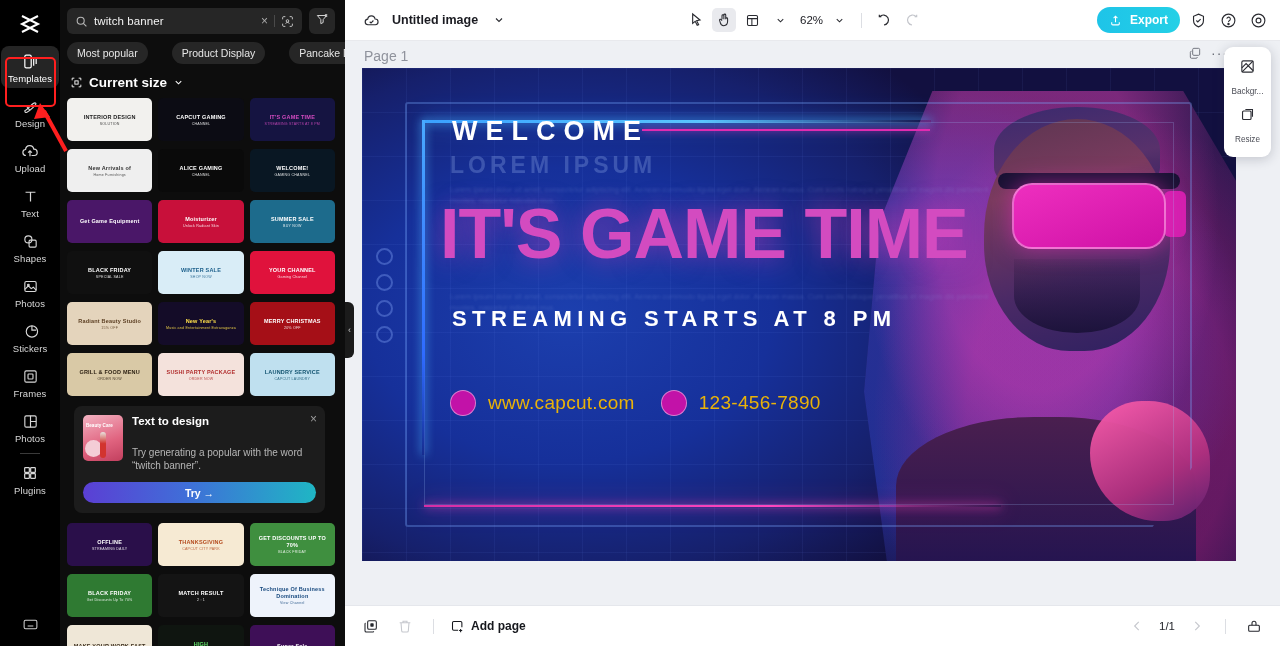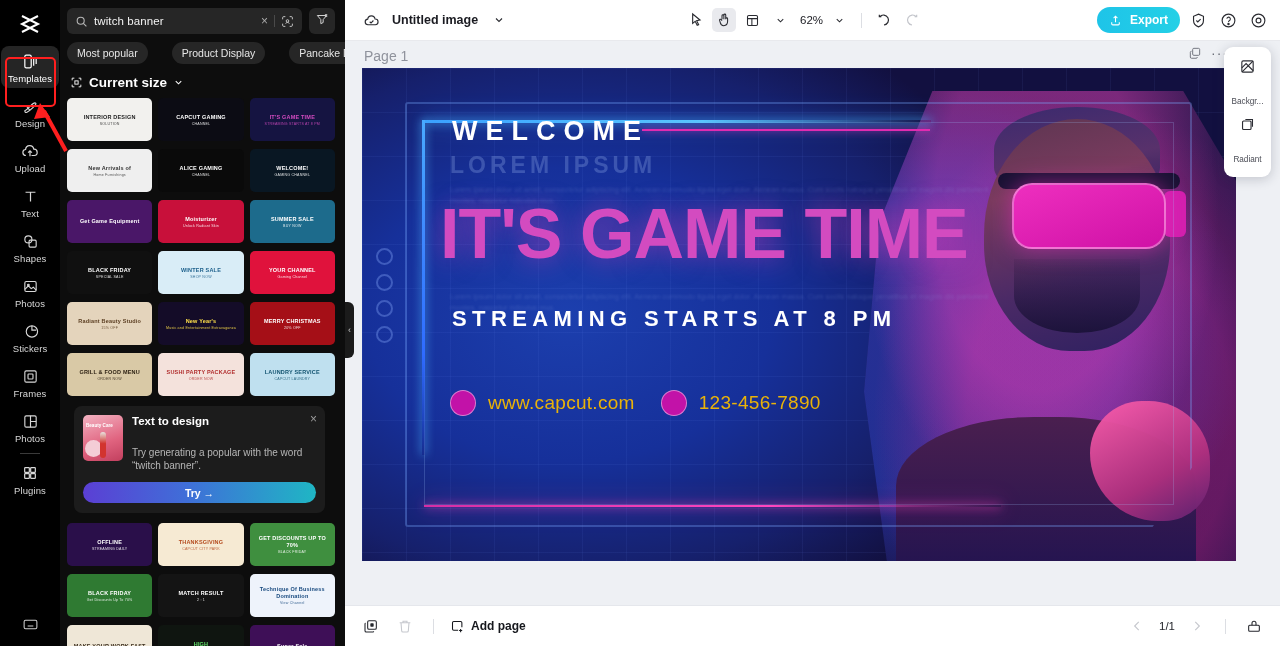--- a/index.html
+++ b/index.html
@@ -196,21 +196,21 @@
   .bn-contact { position:absolute; left:88px; top:322px; display:flex; align-items:center; gap:26px; }
   .bn-c { display:flex; align-items:center; gap:12px; }
   .bn-dot { width:26px;height:26px;border-radius:50%;background:#c212a8; border:1px solid rgba(255,255,255,.45);}
   .bn-ctext { color:#eab308; font-size:19px; letter-spacing:.3px;}
 
   
   .float-menu {
     position:absolute; right:9px; top:6px; width:47px; background:#fff; border-radius:9px;
     box-shadow:0 2px 12px rgba(30,35,60,.22); padding:6px 0 8px; z-index:30;
   }
-  .fm-item { display:flex; flex-direction:column; align-items:center; gap:20px; padding:5px 0; cursor:pointer; color:#2b2c33; }
+  .fm-item { display:flex; flex-direction:column; align-items:center; gap:10px; padding:5px 0; cursor:pointer; color:#2b2c33; }
   .fm-item span { font-size:8.2px; color:#4a4c55; max-width:44px; overflow:hidden; white-space:nowrap; text-align:center;}
 
   
   .bottombar {
     height: 41px; background:#fff; border-top:1px solid #e5e7ec;
     display:flex; align-items:center; padding:0 14px 0 14px; gap:10px;
   }
   .bb-icon { width:24px;height:24px;display:flex;align-items:center;justify-content:center;color:#24262c;cursor:pointer;}
   .bb-icon.dis { color:#c6c8ce; }
   .bb-add { display:flex; align-items:center; gap:6px; cursor:pointer; color:#16181d; font-size:12px; font-weight:bold;}
@@ -758,21 +758,21 @@
           </span>
           <span>Backgr...</span>
         </div>
         <div class="fm-item">
           <span>
             <svg width="17" height="17" viewBox="0 0 24 24" fill="none" stroke="#2b2c33" stroke-width="1.6">
               <rect x="5" y="7" width="12" height="12" rx="1.5"></rect>
                 <path d="M9 5h10v10"></path>
             </svg>
           </span>
-          <span>Radiant</span>
+          <span>Resize</span>
         </div>
       </div>
     </div>
 
     <div class="bottombar">
       <span class="bb-icon">
         <svg width="16" height="16" viewBox="0 0 24 24" fill="none" stroke="currentColor" stroke-width="1.6">
           <rect x="7" y="4" width="13" height="13" rx="2"></rect>
             <path d="M16 20a1 1 0 01-1 1H5a2 2 0 01-2-2V9a1 1 0 011-1"></path>
           <rect x="11" y="8" width="5" height="5" rx="1" fill="currentColor" stroke="none"></rect>

